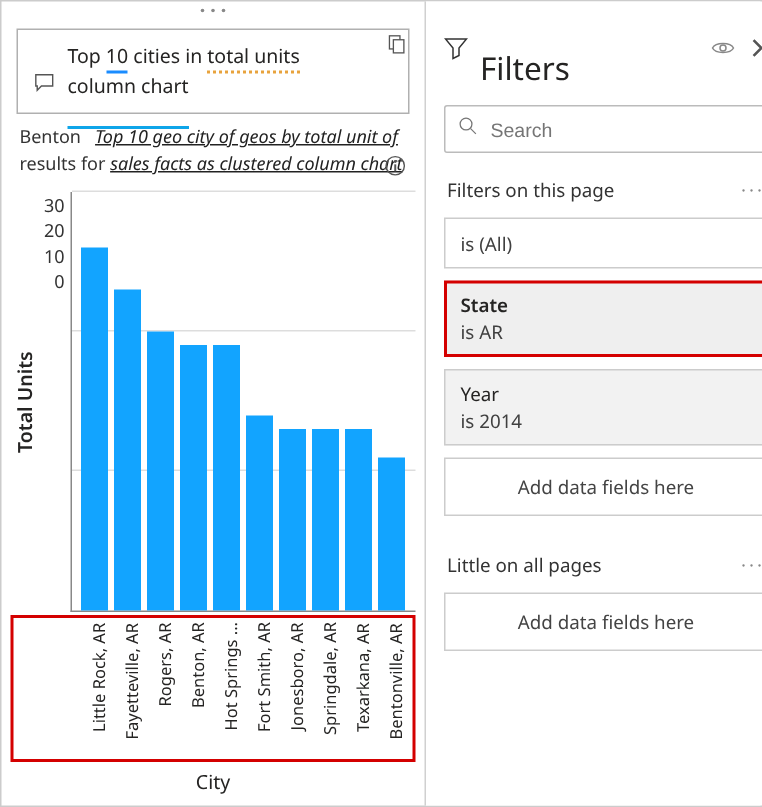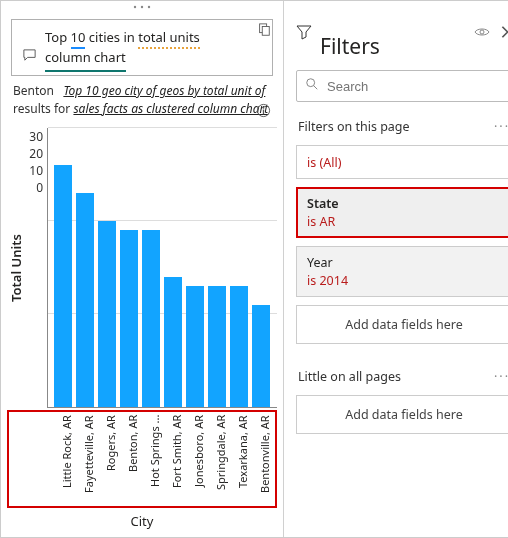--- a/index.html
+++ b/index.html
@@ -11,21 +11,21 @@
   
   .grip { display: flex; justify-content: center; padding: 3px 0; color: #888; }
   .grip svg { display: block; }
   .left-top { padding: 6px 10px 0 10px; position: relative; }
   .copy-icon { position: absolute; right: 12px; top: 10px; color: #555; }
   .q-box { border: 1px solid #b0b0b0; padding: 8px 10px 8px 10px; display: flex; align-items: flex-end; gap: 8px; }
   .q-box .bubble { color: #555; flex-shrink: 0; margin-top: 2px; }
   .q-text { line-height: 1.5; font-size: 13px; }
   .u1 { border-bottom: 2px solid #1a8cff; padding-bottom: 1px; }
   .u2 { border-bottom: 2px dotted #e8a33d; padding-bottom: 1px; }
-  .u3 { border-bottom: 2px solid #0f766e; padding-bottom: 4px; }
+  .u3 { border-bottom: 2px solid #0ea5e9; padding-bottom: 18px; }
 
   .showing { padding: 6px 12px 0 12px; font-size: 12px; line-height: 1.5; }
   .showing .label { color: #333; }
   .showing .link { font-style: italic; text-decoration: underline; color: #222; }
   .info-icon { position: absolute; right: 12px; top: 102px; color: #555; }
 
   
   .chart-wrap { flex: 1; padding: 10px 6px 0 6px; display: flex; flex-direction: column; }
   .chart-row { display: flex; height: 280px; }
   .yaxis-title { writing-mode: vertical-rl; transform: rotate(180deg); font-weight: 600; font-size: 13px; padding: 30px 0; text-align: center; }
@@ -41,21 +41,21 @@
   .fhead { display: flex; align-items: center; padding: 6px 12px; gap: 8px; }
   .fhead .title { font-size: 21px; flex: 1; margin-top: 25px; }
   .fhead .eye, .fhead .chev { color: #555; }
   .search { margin: 4px 12px 10px 12px; border: 1px solid #bbb; border-radius: 2px; display: flex; align-items: center; padding: 6px 8px; gap: 8px; color: #666; }
   .section-title { display: flex; justify-content: space-between; padding: 6px 14px 6px 14px; font-size: 12.5px; color: #333; }
   .section-title .dots { color: #888; letter-spacing: 2px; }
   .fcard { margin: 4px 12px; border: 1px solid #ccc; padding: 7px 10px; font-size: 12.5px; background: #fff; }
   .fcard.gray { background: #f2f2f2; }
   .fcard.sel { background: #efefef; border: 2px solid #d40000; padding: 6px 9px; }
   .fcard .fname { font-weight: 400; }
-  .fcard .fval { color: #b91c1c; margin-top: 1px; }
+  .fcard .fval { color: #404040; margin-top: 1px; }
   .fcard.sel .fname { font-weight: 600; }
   .fcard.add { text-align: center; color: #444; padding: 10px; }
   .spacer { height: 14px; }
 </style>
 </head>
 <body>
 
 <div class="app">
 
   <div class="left">

